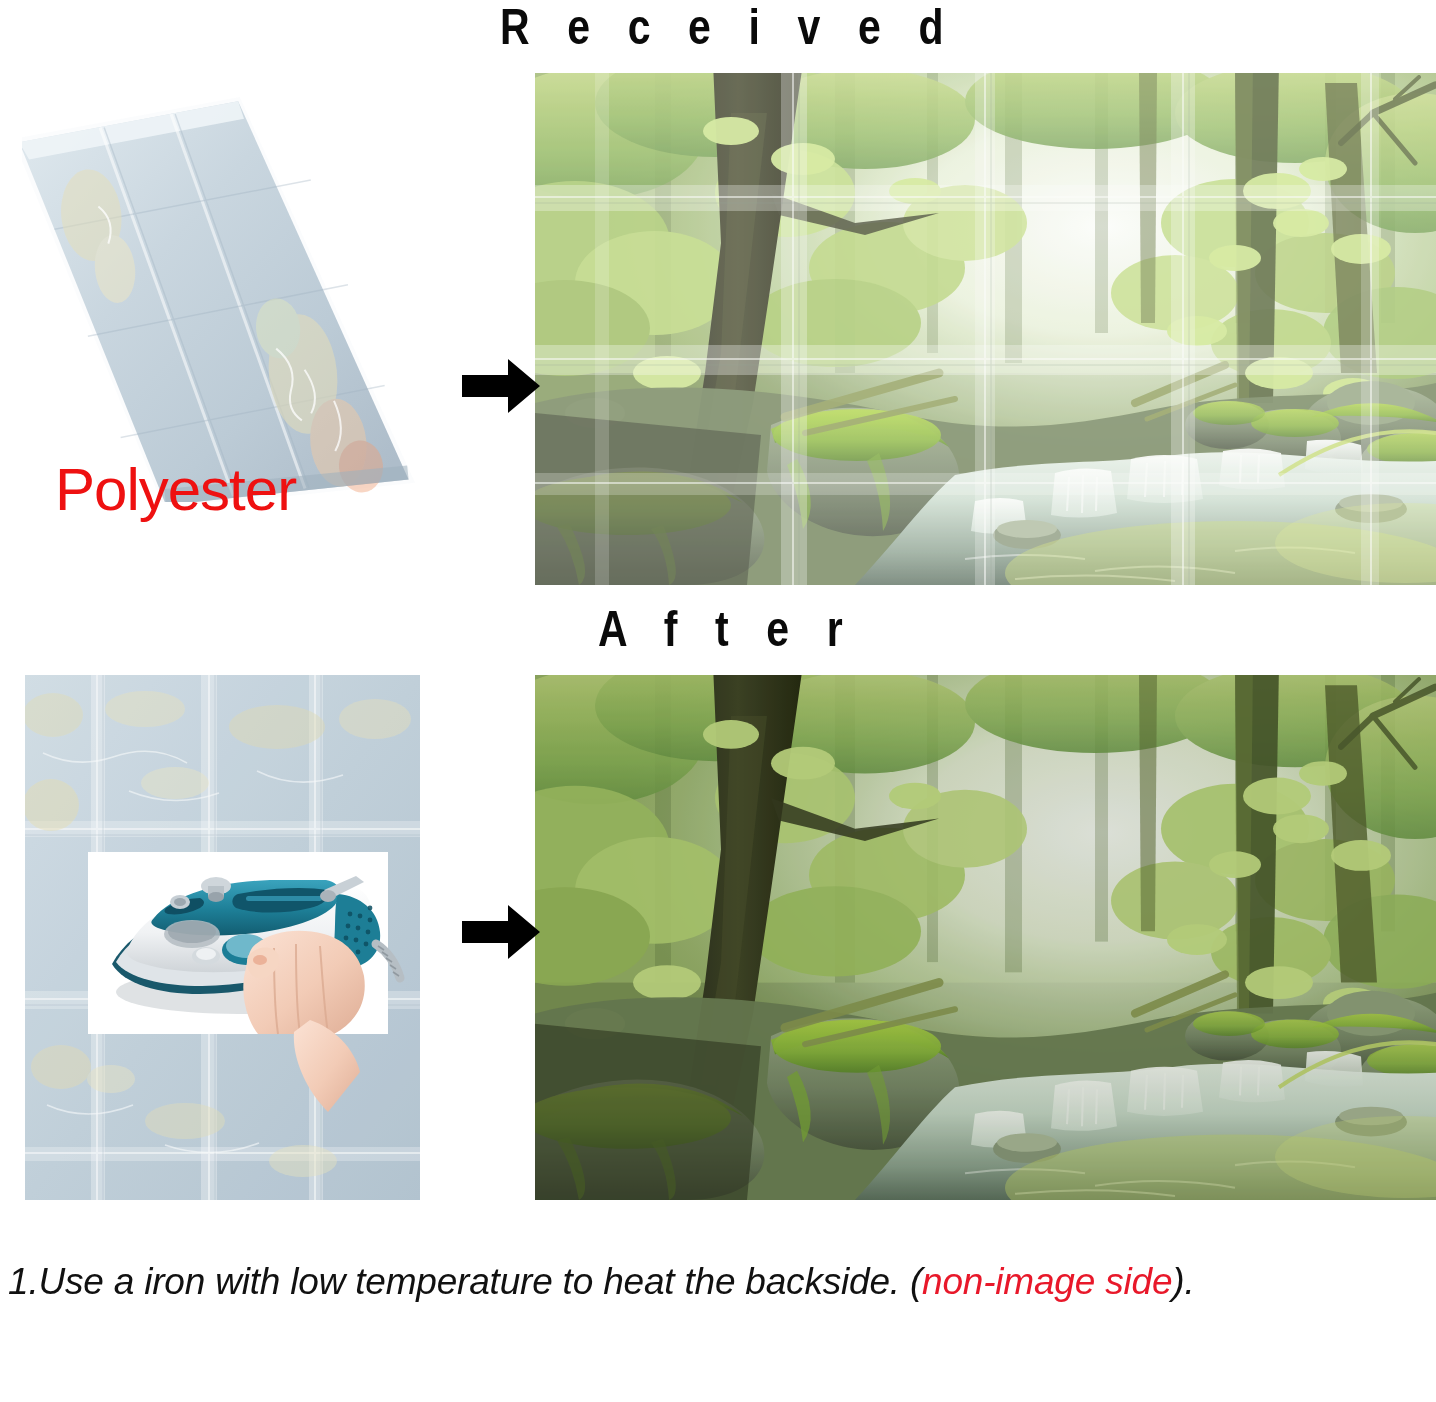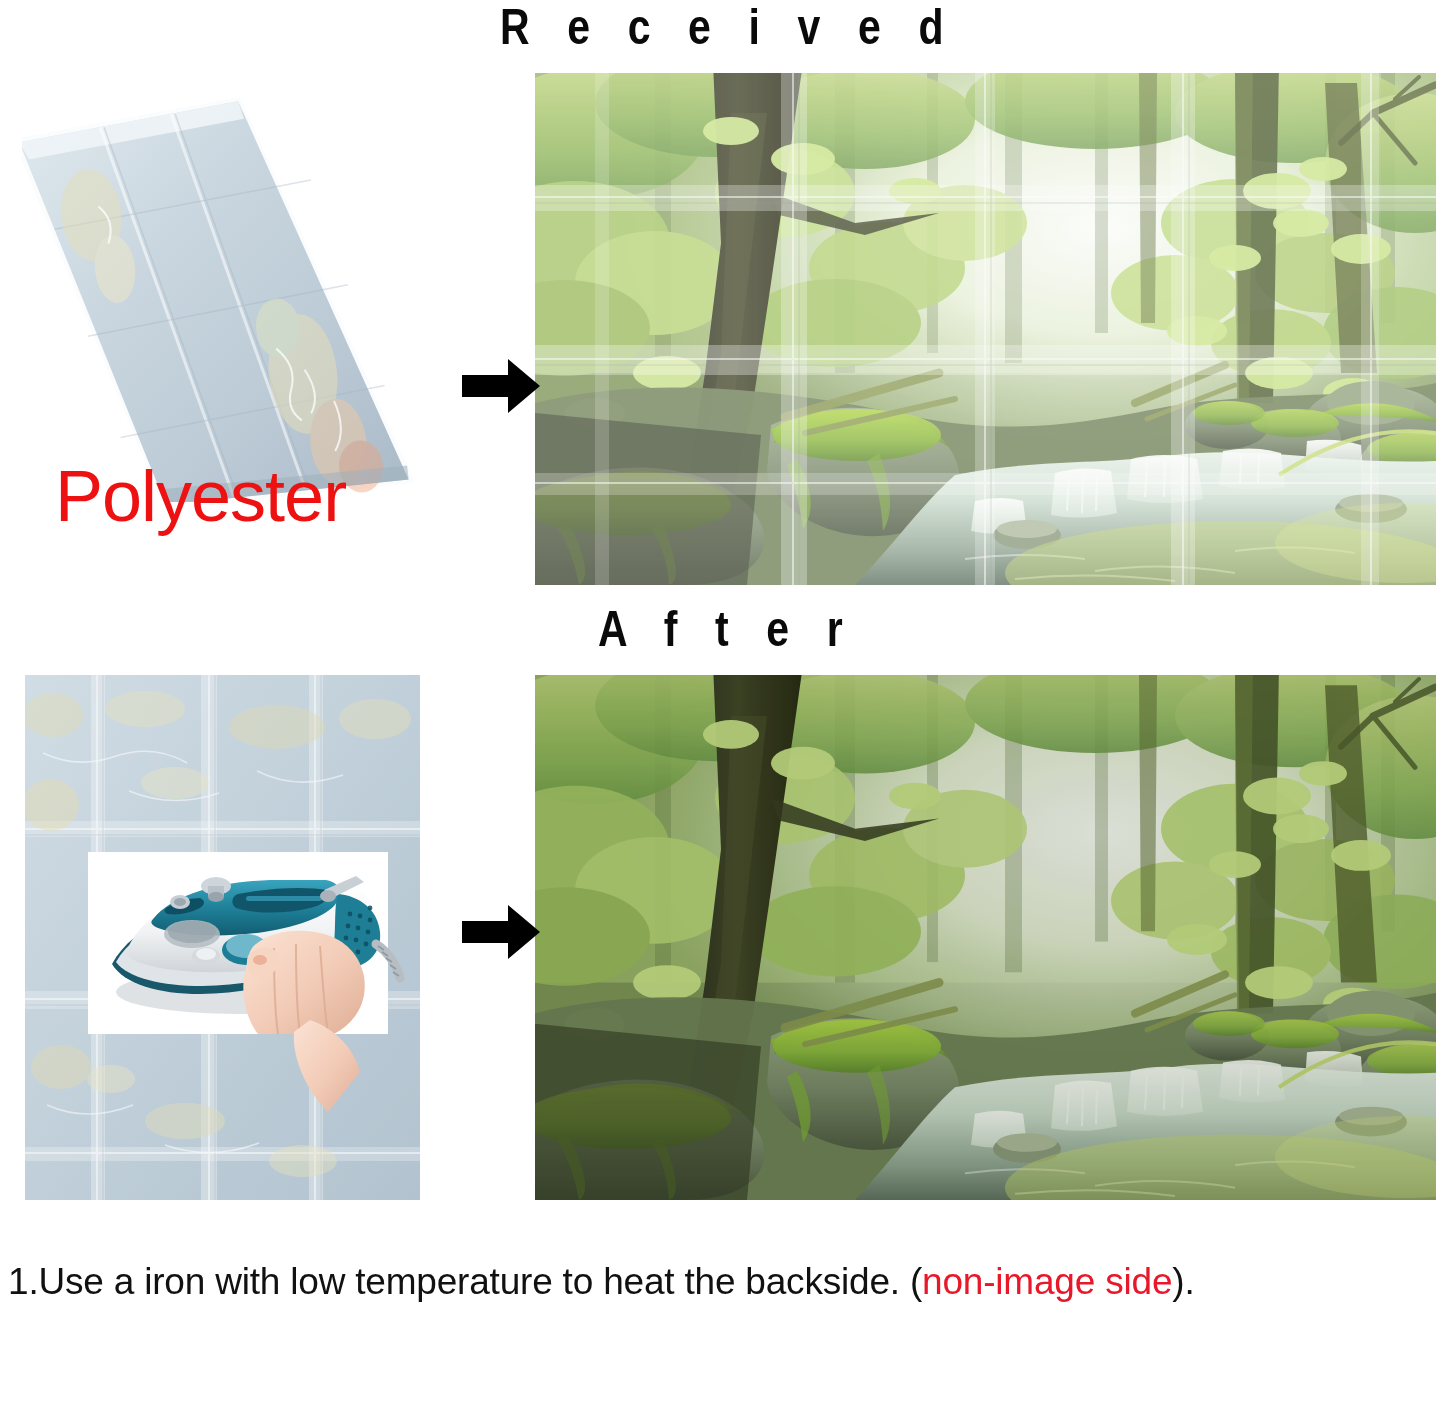--- a/index.html
+++ b/index.html
@@ -24,21 +24,21 @@
     transform-origin: left center;
     white-space: nowrap;
   }
   #title-received { left: 500px; top: 2px; }
   #title-after    { left: 598px; top: 604px; }
 
   
   #polyester-label {
     position: absolute;
     left: 55px; top: 460px;
-    font-size: 72px;
+    font-size: 60px;
     font-weight: 400;
     color: #ee1111;
     letter-spacing: -1px;
     line-height: 1;
     white-space: nowrap;
     z-index: 6;
   }
 
   
   .arrow-wrap { position: absolute; z-index: 5; }
@@ -103,20 +103,21 @@
     white-space: nowrap;
   }
   .instruction-line {
     font-family: "Liberation Sans Narrow", "Liberation Sans", sans-serif;
     font-size: 37px;
     font-weight: 400;
     color: #111111;
     line-height: 1.24;
     white-space: nowrap;
     letter-spacing: -0.2px;
+    font-style: italic;
   }
   #line-1 { margin-top: 7px; }
   .hl { color: #e8182a; }
 </style>
 </head>
 <body>
 
 <div id="page">
 
   <svg width="0" height="0" style="position:absolute" aria-hidden="true">

